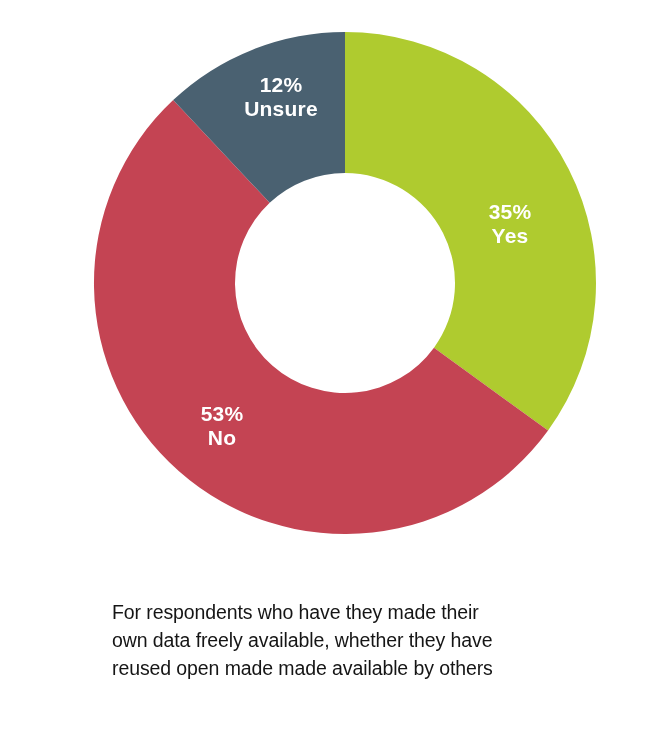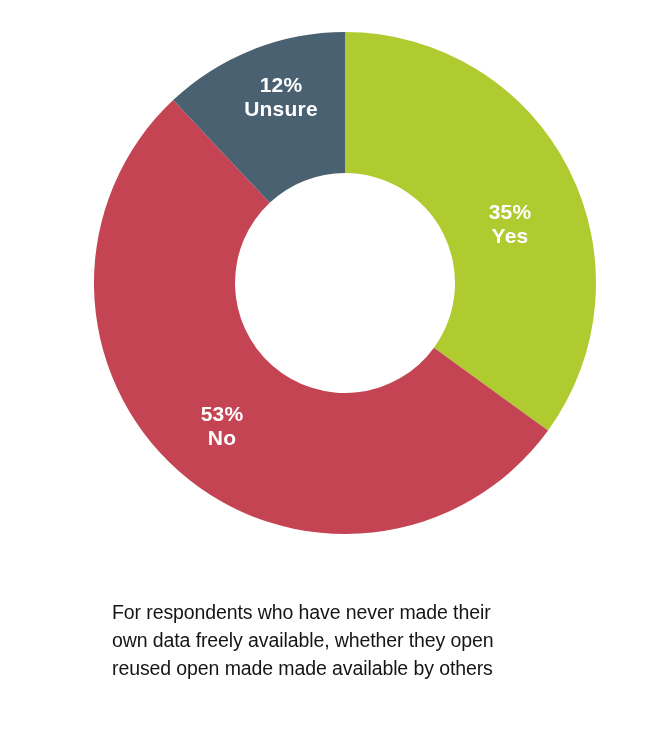--- a/index.html
+++ b/index.html
@@ -81,18 +81,18 @@
     <text class="slice-label-name" x="510" y="243">Yes</text>
 
     <text class="slice-label-pct" x="222" y="421">53%</text>
     <text class="slice-label-name" x="222" y="445">No</text>
 
     <text class="slice-label-pct" x="281" y="92">12%</text>
     <text class="slice-label-name" x="281" y="116">Unsure</text>
   </svg>
 
   <div id="chart-caption">
-    <span class="cap-line">For respondents who have never made their</span>
-    <span class="cap-line">own data freely available, whether they open</span>
+    <span class="cap-line">For respondents who have they made their</span>
+    <span class="cap-line">own data freely available, whether they have</span>
     <span class="cap-line">reused open made made available by others</span>
   </div>
 
 </div>
 
 </body></html>

